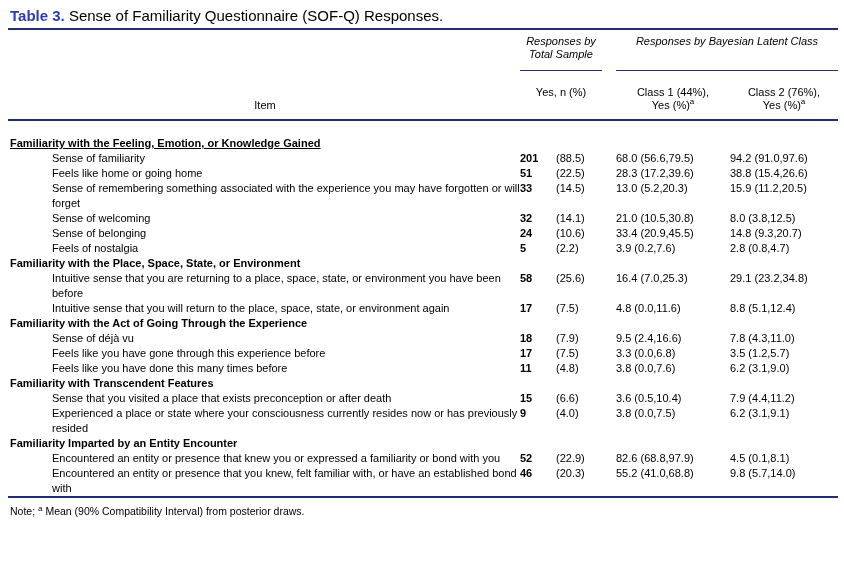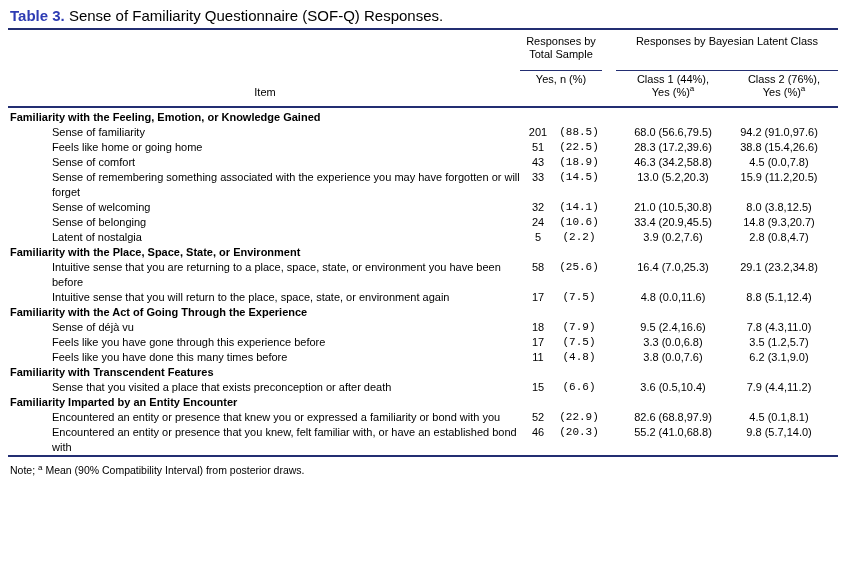--- a/index.html
+++ b/index.html
@@ -7,31 +7,31 @@
     --caption-blue:#2d3bb3;
   }
   html,body{margin:0;padding:0;background:#ffffff;}
   body{font-family:"Liberation Sans",sans-serif;color:#000;}
   .page{width:844px;height:575px;box-sizing:border-box;padding:6px 6px 0 8px;overflow:hidden;}
   .caption{font-size:15px;line-height:16px;padding:2px 0 4px 2px;}
   .caption-label{color:var(--caption-blue);font-weight:bold;}
   table.sofq{width:100%;border-collapse:collapse;border-top:2px solid var(--rule-navy);border-bottom:2px solid var(--rule-navy);}
   thead th{font-weight:normal;font-size:11px;line-height:13px;}
   tr.group-row th{vertical-align:top;padding:5px 2px 9px 2px;}
-  th.group{text-align:center;border-bottom:1px solid var(--rule-navy);}
-  tr.sub-row th{border-bottom:2px solid var(--rule-navy);padding:2px 0 7px 0;vertical-align:top;text-align:center;}
+  th.group{text-align:center;border-bottom:1px solid var(--rule-navy);font-style:italic;}
+  tr.sub-row th{border-bottom:2px solid var(--rule-navy);padding:15px 0 7px 0;vertical-align:top;text-align:center;}
   th.item-head{text-align:left;vertical-align:bottom !important;padding-left:2px !important;}
   tbody td{font-size:11px;line-height:15px;vertical-align:top;padding:0;}
   td.section-cell{font-weight:bold;padding-left:2px;}
   td.item-cell{padding-left:44px;}
-  td.n-cell{text-align:center;white-space:nowrap;}
-  td.pct-cell{text-align:center;white-space:nowrap;font-family:Liberation Mono, monospace;}
-  td.class1-cell,td.class2-cell{text-align:center;white-space:nowrap;}
+  td.n-cell{text-align:left;white-space:nowrap;font-weight:bold;}
+  td.pct-cell{text-align:left;white-space:nowrap;}
+  td.class1-cell,td.class2-cell{white-space:nowrap;}
   td.class2-cell{padding-right:10px;}
-  tbody tr:first-child td{padding-top:2px;}
+  tbody tr:first-child td{padding-top:15px;text-decoration:underline;}
   .note{font-size:10.5px;line-height:14px;padding:6px 0 0 2px;}
   sup{font-size:8px;line-height:0;}
 </style>
 </head>
 <body>
 
 <div class="page">
 
   <div class="caption">
     <span class="caption-label">Table 3.</span>
@@ -82,28 +82,20 @@
         </tr>
         <tr>
           <td class="item-cell">Feels like home or going home</td>
           <td class="n-cell">51</td>
           <td class="pct-cell">(22.5)</td>
           <td class="spacer-cell"></td>
           <td class="class1-cell">28.3 (17.2,39.6)</td>
           <td class="class2-cell">38.8 (15.4,26.6)</td>
         </tr>
         <tr>
-          <td class="item-cell">Sense of comfort</td>
-          <td class="n-cell">43</td>
-          <td class="pct-cell">(18.9)</td>
-          <td class="spacer-cell"></td>
-          <td class="class1-cell">46.3 (34.2,58.8)</td>
-          <td class="class2-cell">4.5 (0.0,7.8)</td>
-        </tr>
-        <tr>
           <td class="item-cell">Sense of remembering something associated with the experience you may have forgotten or will forget</td>
           <td class="n-cell">33</td>
           <td class="pct-cell">(14.5)</td>
           <td class="spacer-cell"></td>
           <td class="class1-cell">13.0 (5.2,20.3)</td>
           <td class="class2-cell">15.9 (11.2,20.5)</td>
         </tr>
         <tr>
           <td class="item-cell">Sense of welcoming</td>
           <td class="n-cell">32</td>
@@ -114,21 +106,21 @@
         </tr>
         <tr>
           <td class="item-cell">Sense of belonging</td>
           <td class="n-cell">24</td>
           <td class="pct-cell">(10.6)</td>
           <td class="spacer-cell"></td>
           <td class="class1-cell">33.4 (20.9,45.5)</td>
           <td class="class2-cell">14.8 (9.3,20.7)</td>
         </tr>
         <tr>
-          <td class="item-cell">Latent of nostalgia</td>
+          <td class="item-cell">Feels of nostalgia</td>
           <td class="n-cell">5</td>
           <td class="pct-cell">(2.2)</td>
           <td class="spacer-cell"></td>
           <td class="class1-cell">3.9 (0.2,7.6)</td>
           <td class="class2-cell">2.8 (0.8,4.7)</td>
         </tr>
         <tr>
           <td class="section-cell" colspan="6">Familiarity with the Place, Space, State, or Environment</td>
         </tr>
         <tr>
@@ -177,20 +169,28 @@
         <tr>
           <td class="section-cell" colspan="6">Familiarity with Transcendent Features</td>
         </tr>
         <tr>
           <td class="item-cell">Sense that you visited a place that exists preconception or after death</td>
           <td class="n-cell">15</td>
           <td class="pct-cell">(6.6)</td>
           <td class="spacer-cell"></td>
           <td class="class1-cell">3.6 (0.5,10.4)</td>
           <td class="class2-cell">7.9 (4.4,11.2)</td>
+        </tr>
+        <tr>
+          <td class="item-cell">Experienced a place or state where your consciousness currently resides now or has previously resided</td>
+          <td class="n-cell">9</td>
+          <td class="pct-cell">(4.0)</td>
+          <td class="spacer-cell"></td>
+          <td class="class1-cell">3.8 (0.0,7.5)</td>
+          <td class="class2-cell">6.2 (3.1,9.1)</td>
         </tr>
         <tr>
           <td class="section-cell" colspan="6">Familiarity Imparted by an Entity Encounter</td>
         </tr>
         <tr>
           <td class="item-cell">Encountered an entity or presence that knew you or expressed a familiarity or bond with you</td>
           <td class="n-cell">52</td>
           <td class="pct-cell">(22.9)</td>
           <td class="spacer-cell"></td>
           <td class="class1-cell">82.6 (68.8,97.9)</td>

